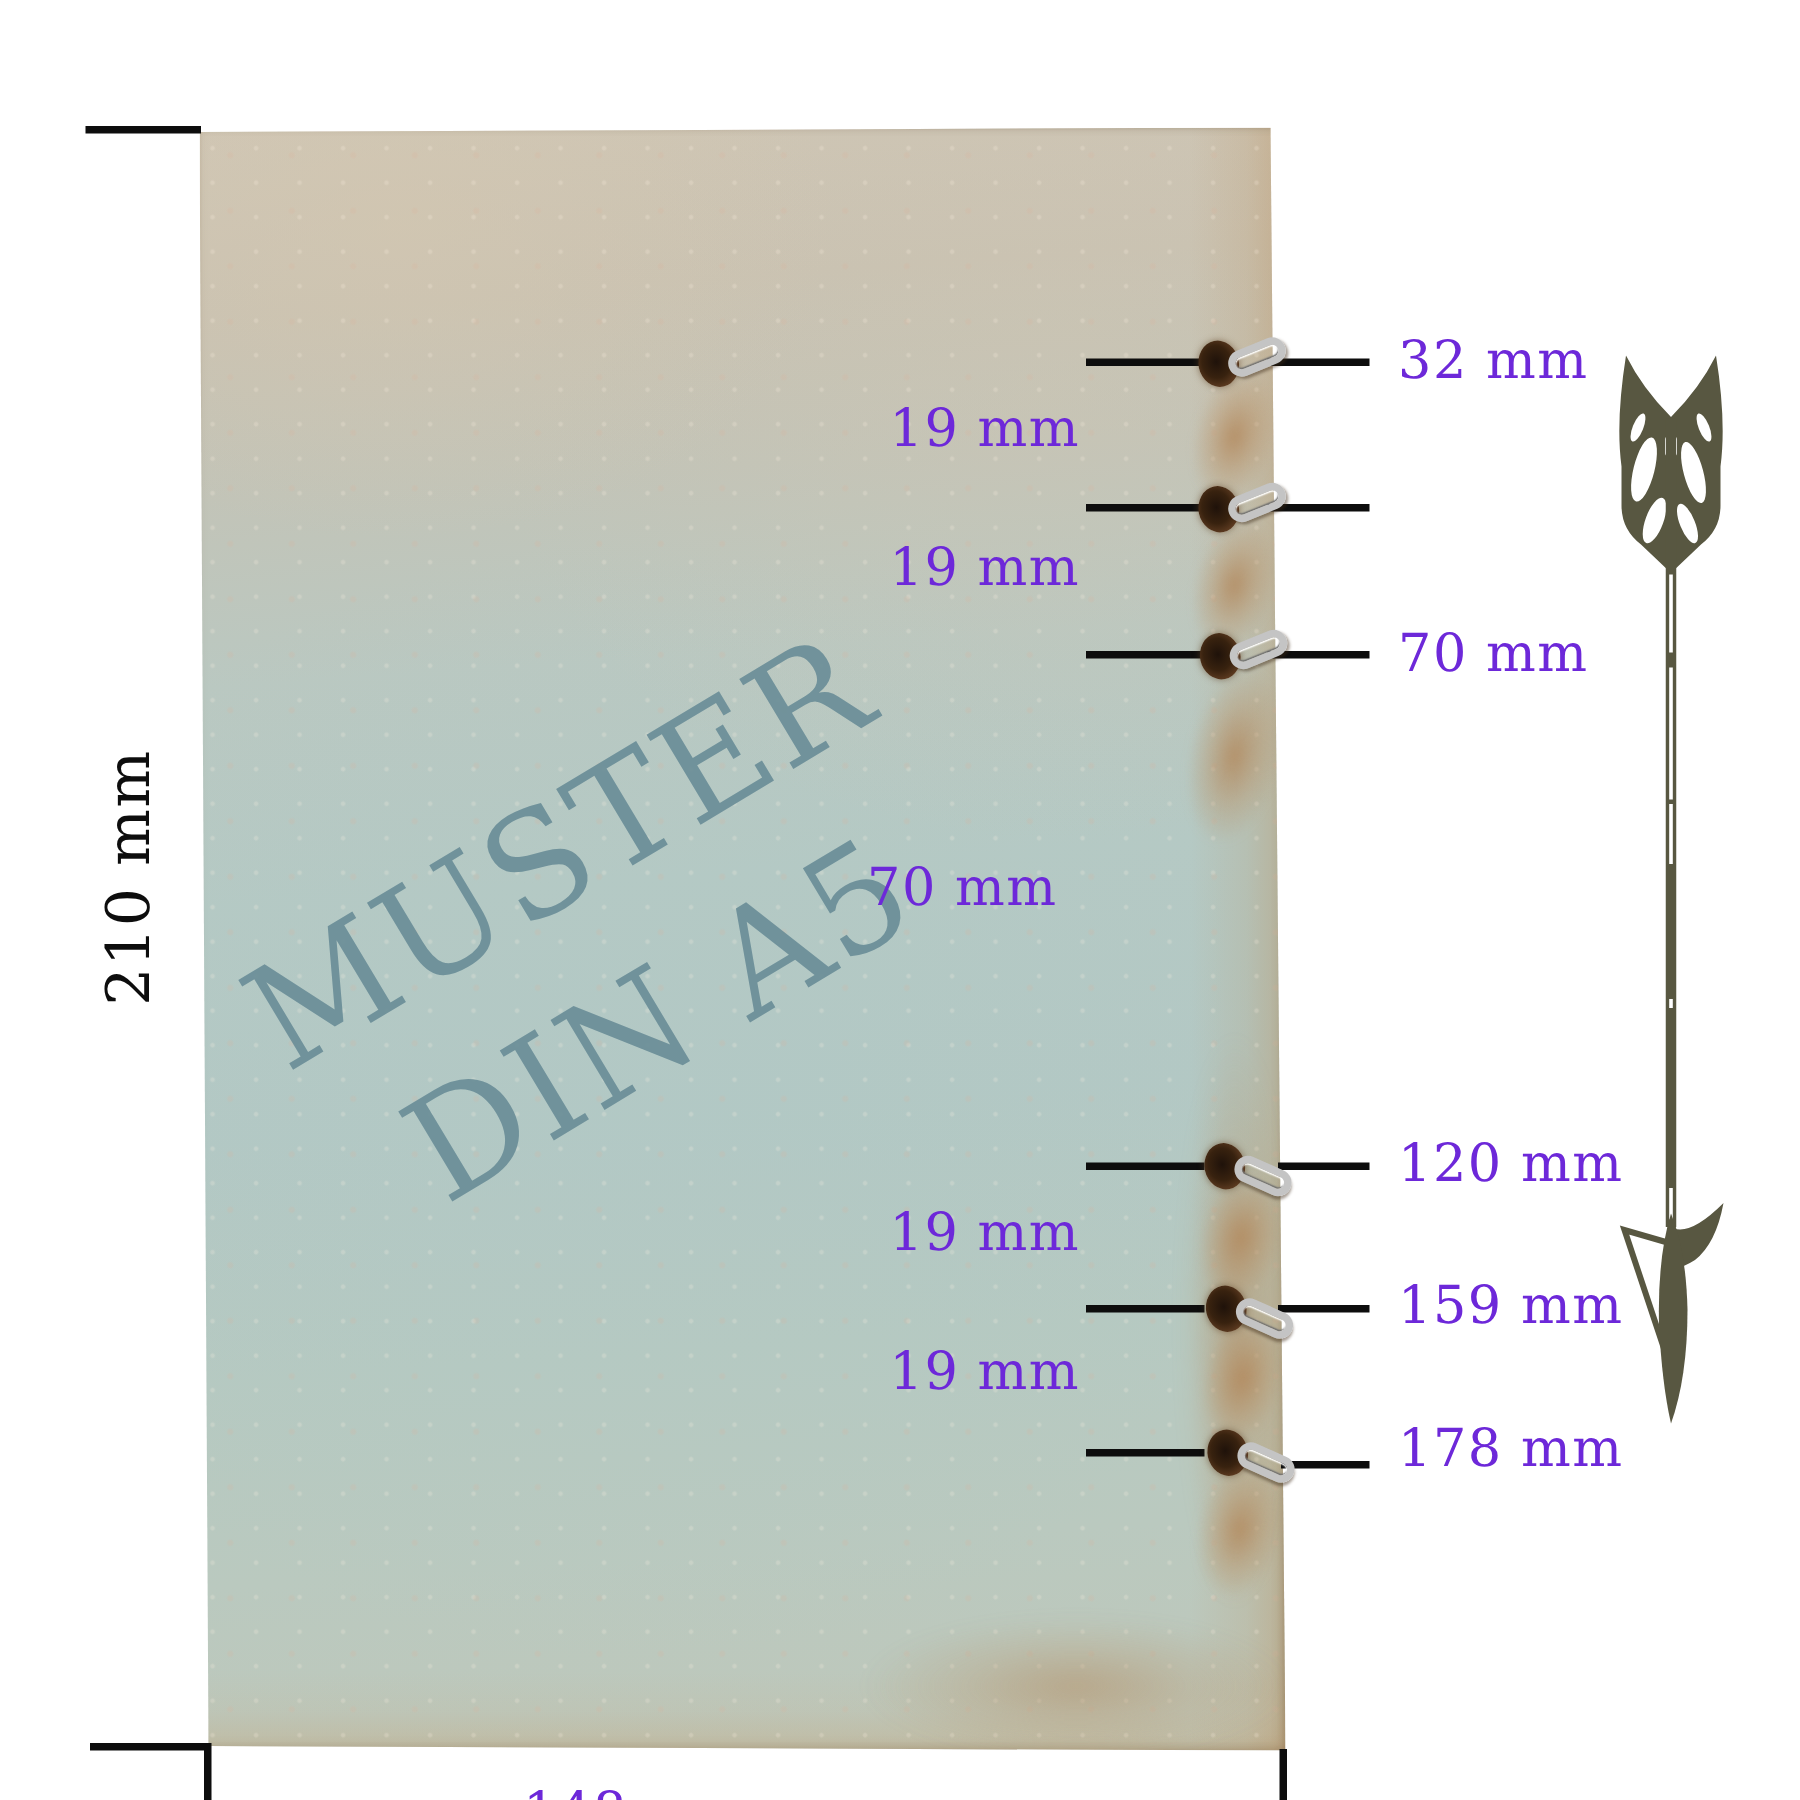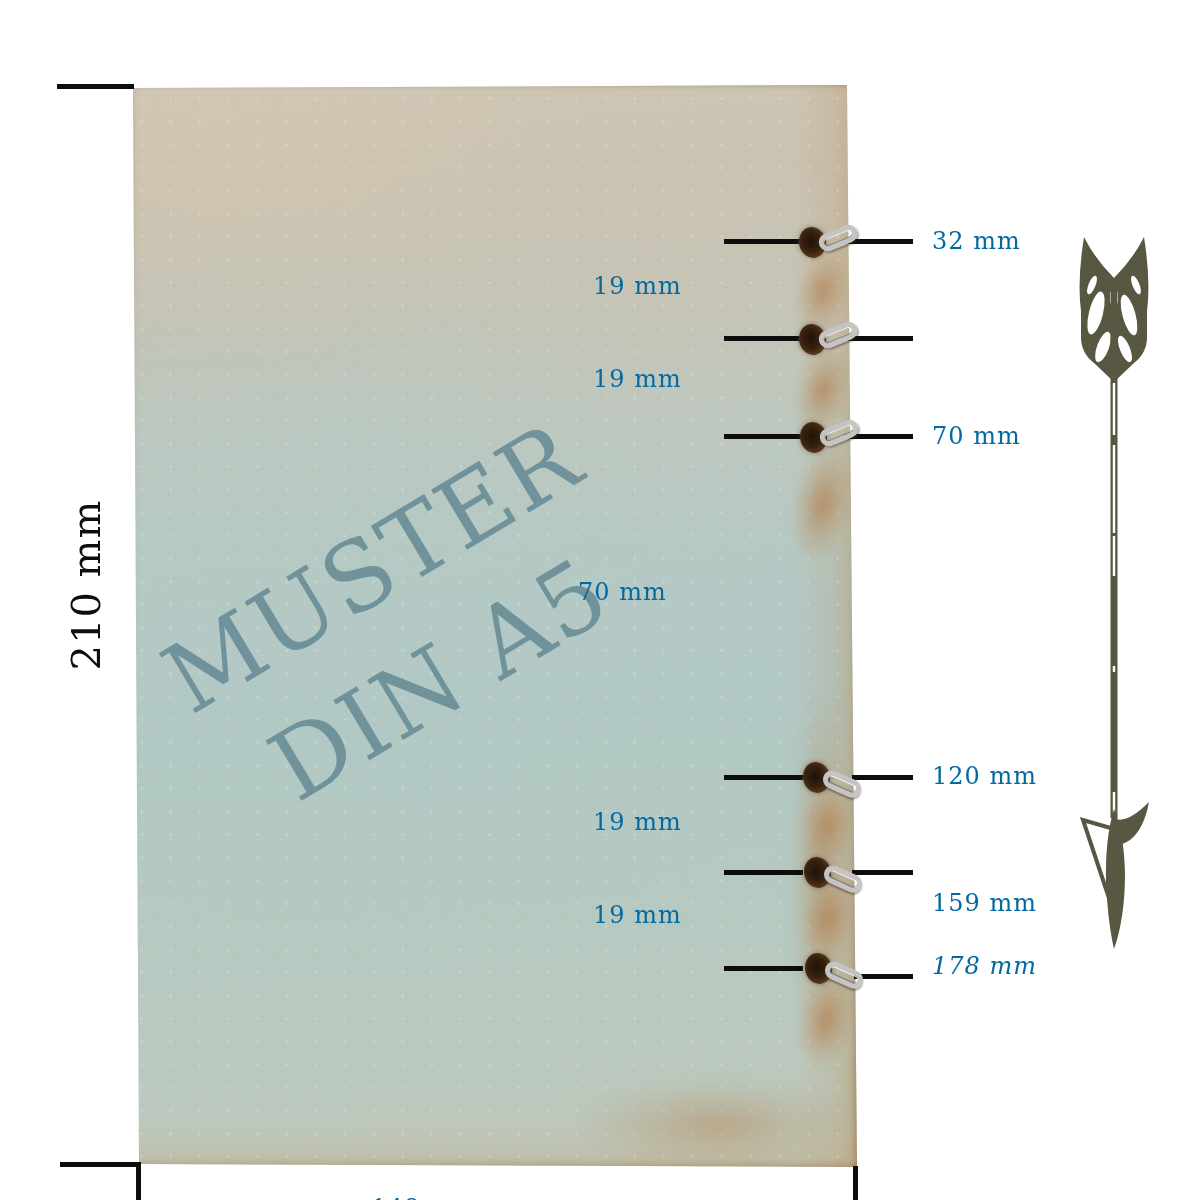--- a/index.html
+++ b/index.html
@@ -39,22 +39,22 @@
     transform: rotate(-31deg);
     text-align:center; color:#6b8e98; opacity:.92;
     font-size:96px; line-height:1.35; letter-spacing:2px; white-space:nowrap;
   }
   .watermark div { height:130px; }
 
   
   .dim-line { position:absolute; height:5px; background:#0d0d0d; z-index:4; }
   .dim-tick-v { position:absolute; width:5px; background:#0d0d0d; z-index:4; }
   .mm-label {
-    position:absolute; font-size:24px; line-height:48px; white-space:nowrap;
-    color:#0369a1; z-index:6; letter-spacing:1px;
+    position:absolute; font-size:35px; line-height:48px; white-space:nowrap;
+    color:#6d28d9; z-index:6; letter-spacing:1px;
   }
   .rot-label {
     position:absolute; font-size:40px; line-height:48px; white-space:nowrap;
     color:#0d0d0d; z-index:6; letter-spacing:1px; text-align:center;
     transform: rotate(-90deg);
   }
 
   
   .hole-ellipse {
     position:absolute; width:27px; height:31px; border-radius:50%; z-index:5;
@@ -122,27 +122,27 @@
   <div class="dim-line" style="left:724px; top:775px; width:79px;"></div>
   <div class="dim-line" style="left:852px; top:775px; width:61px;"></div>
   <div class="hole-ellipse" style="left:803px; top:762px;"></div>
   <div class="ring down" style="left:822px; top:775px;"></div>
   <div class="mm-label" style="left:932px; top:752px;">120 mm</div>
 
   <div class="dim-line" style="left:724px; top:870px; width:79px;"></div>
   <div class="dim-line" style="left:852px; top:870px; width:61px;"></div>
   <div class="hole-ellipse" style="left:804px; top:857px;"></div>
   <div class="ring down" style="left:823px; top:870px;"></div>
-  <div class="mm-label" style="left:932px; top:879px;text-align:right;">159 mm</div>
+  <div class="mm-label" style="left:932px; top:847px;text-align:right;">159 mm</div>
 
   <div class="dim-line" style="left:724px; top:966px; width:79px;"></div>
   <div class="dim-line" style="left:854px; top:974px; width:59px;"></div>
   <div class="hole-ellipse" style="left:805px; top:953px;"></div>
   <div class="ring down" style="left:824px; top:966px;"></div>
-  <div class="mm-label" style="left:932px; top:942px;font-style:italic;">178 mm</div>
+  <div class="mm-label" style="left:932px; top:942px;">178 mm</div>
 
   <div class="mm-label" style="left:593px; top:262px;">19 mm</div>
   <div class="mm-label" style="left:593px; top:355px;">19 mm</div>
   <div class="mm-label" style="left:578px; top:568px;">70 mm</div>
   <div class="mm-label" style="left:593px; top:798px;">19 mm</div>
   <div class="mm-label" style="left:593px; top:891px;">19 mm</div>
 
   <svg class="arrow-svg" width="84" height="724" viewBox="0 0 84 724" xmlns="http://www.w3.org/2000/svg">
     <path fill="#585741" d="M12,4 Q5,48 9,78 L9,104 Q9,120 22,130 L42,149 L62,130 Q75,120 75,104 L75,78 Q79,48 72,4 Q61,26 42,45 Q23,26 12,4 Z"></path>
     <g fill="#ffffff">

